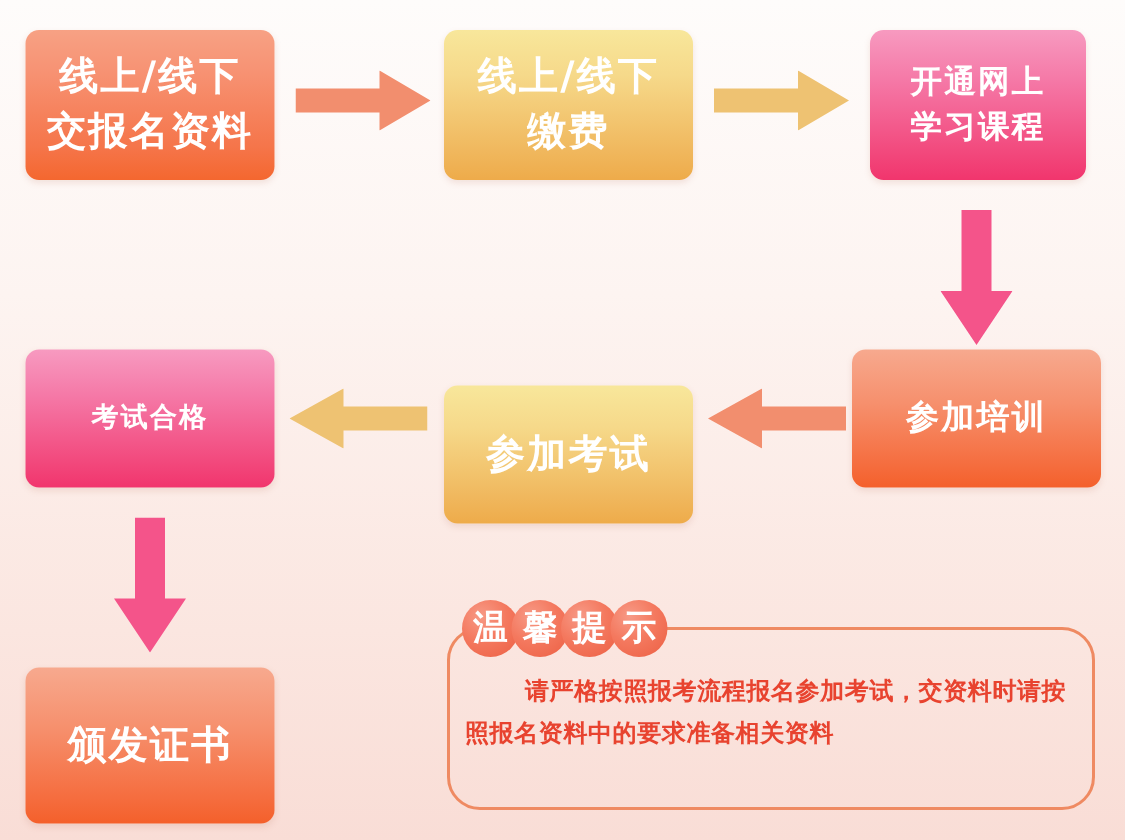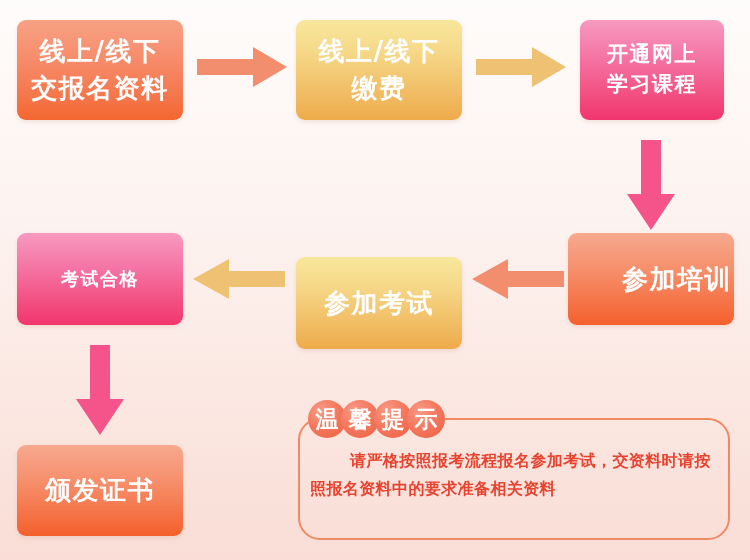--- a/index.html
+++ b/index.html
@@ -156,31 +156,31 @@
   <div class="node grad-gold" style="left:296px; top:233px; width:166px; height:92px; font-size:26px;margin-top:24px;">
     <span class="node-label">参加考试</span>
   </div>
 
   <div class="arrow" style="left:472px; top:259px; width:92px; height:40px;">
     <svg viewBox="0 0 92 40" preserveAspectRatio="none" aria-hidden="true">
       <polygon points="92,12 36,12 36,0 0,20 36,40 36,28 92,28" fill="#f28e6e"></polygon>
     </svg>
   </div>
 
-  <div class="node grad-orange-soft" style="left:568px; top:233px; width:166px; height:92px; font-size:26px;text-align:right;">
+  <div class="node grad-orange-soft" style="left:568px; top:233px; width:166px; height:92px; font-size:22px;">
     <span class="node-label">参加培训</span>
   </div>
 
   <div class="arrow" style="left:76px; top:345px; width:48px; height:90px;">
     <svg viewBox="0 0 48 90" preserveAspectRatio="none" aria-hidden="true">
       <polygon points="14,0 34,0 34,54 48,54 24,90 0,54 14,54" fill="#f4548a"></polygon>
     </svg>
   </div>
 
-  <div class="node grad-orange-soft" style="left:17px; top:445px; width:166px; height:91px; font-size:26px;">
+  <div class="node grad-orange-soft" style="left:17px; top:445px; width:166px; height:104px; font-size:26px;">
     <span class="node-label">颁发证书</span>
   </div>
 
   <div id="tips-panel" style="left:298px; top:418px; width:432px; height:122px;"></div>
 
   <div id="tips-badge" style="left:308px; top:400px;">
     <span class="badge-char">温</span>
     <span class="badge-char">馨</span>
     <span class="badge-char">提</span>
     <span class="badge-char">示</span>

